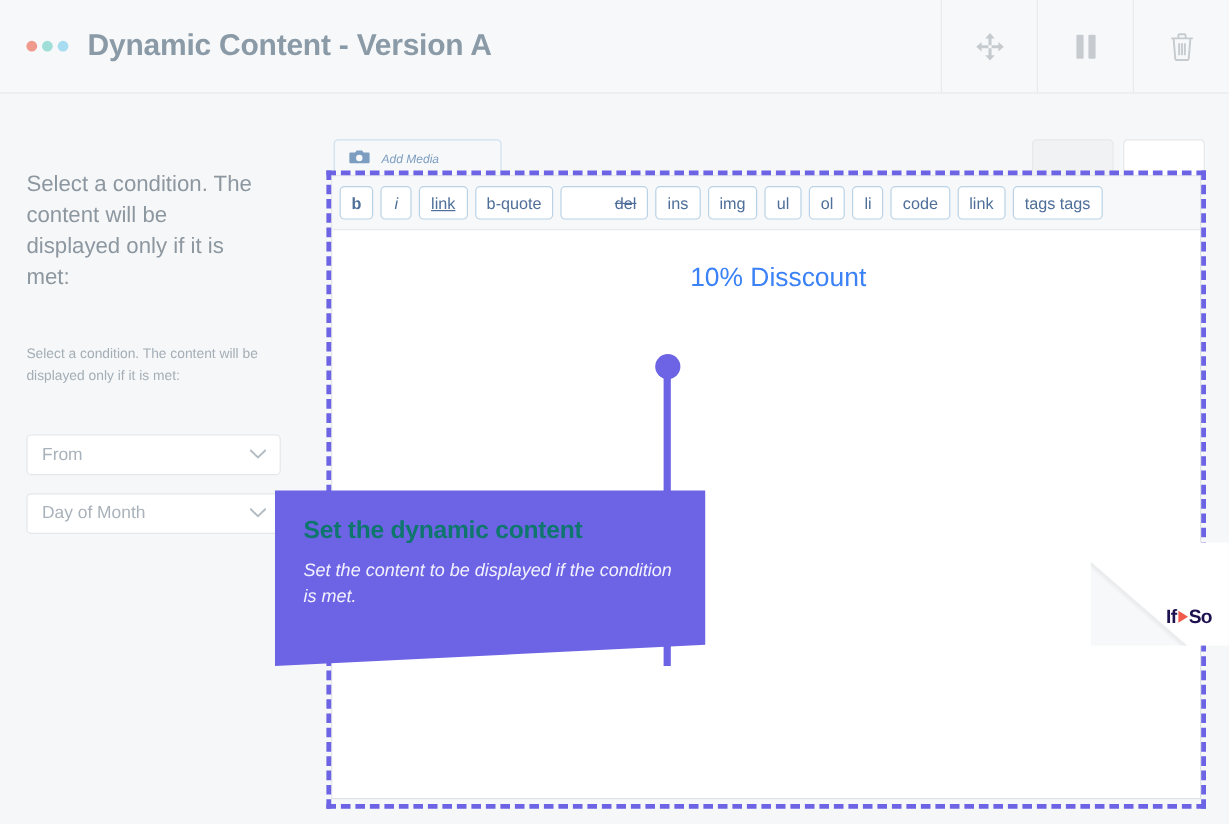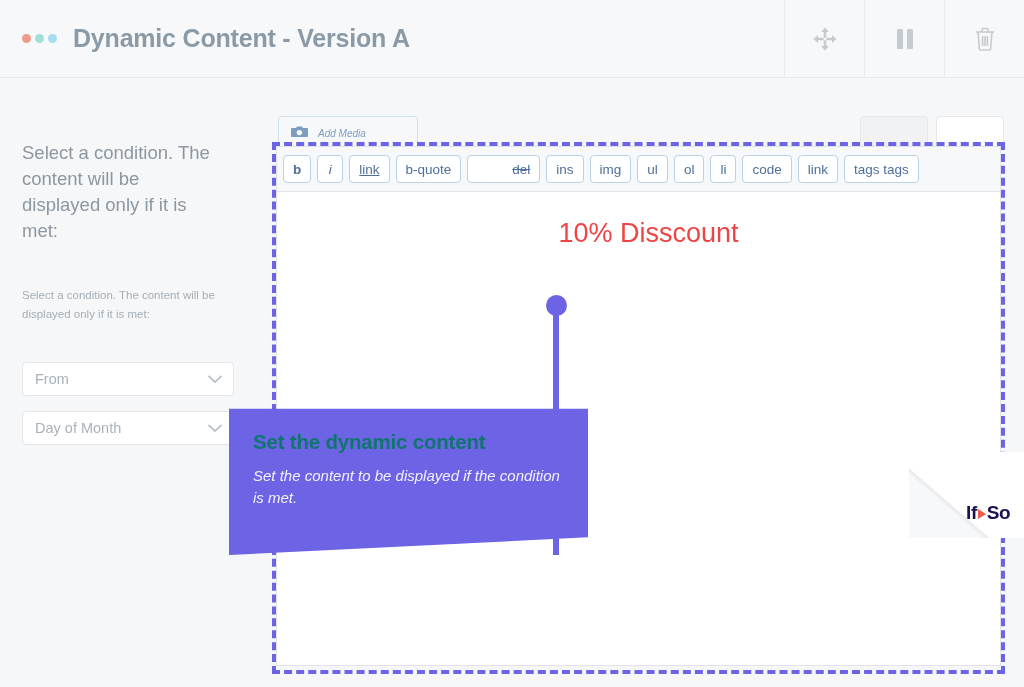--- a/index.html
+++ b/index.html
@@ -210,22 +210,22 @@
   .tbbtn.undr { text-decoration: underline; }
   .tbbtn.strk { text-decoration: line-through; padding-left: 44px; }
 
   .editor-content {
     height: 474px;
     background: #fff;
     padding-top: 26px;
     text-align: center;
   }
   .content-text {
-    font-size: 27px;
-    color: #ef4444;
+    font-size: 22px;
+    color: #3b82f6;
     font-weight: normal;
     padding-left: 20px;
   }
 
   
   .pin-dot {
     position: absolute;
     left: 546px; top: 295px;
     width: 21px; height: 21px;
     border-radius: 50%;
@@ -279,21 +279,21 @@
     background: linear-gradient(221deg, #ffffff 0%, #ffffff 62%, #e9eaec 63%, #f7f8f9 66%, #f7f8f9 100%);
     z-index: 9;
   }
   .logo {
     position: absolute;
     right: 14px; bottom: 14px;
     z-index: 10;
     display: flex;
     align-items: baseline;
     font-weight: bold;
-    font-size: 19px;
+    font-size: 16px;
     color: #1d1150;
     letter-spacing: -0.5px;
   }
   .logo-tri {
     display: inline-block;
     width: 0; height: 0;
     border-left: 8px solid #f1594c;
     border-top: 5px solid transparent;
     border-bottom: 5px solid transparent;
     margin: 0 1px 1px 1px;

